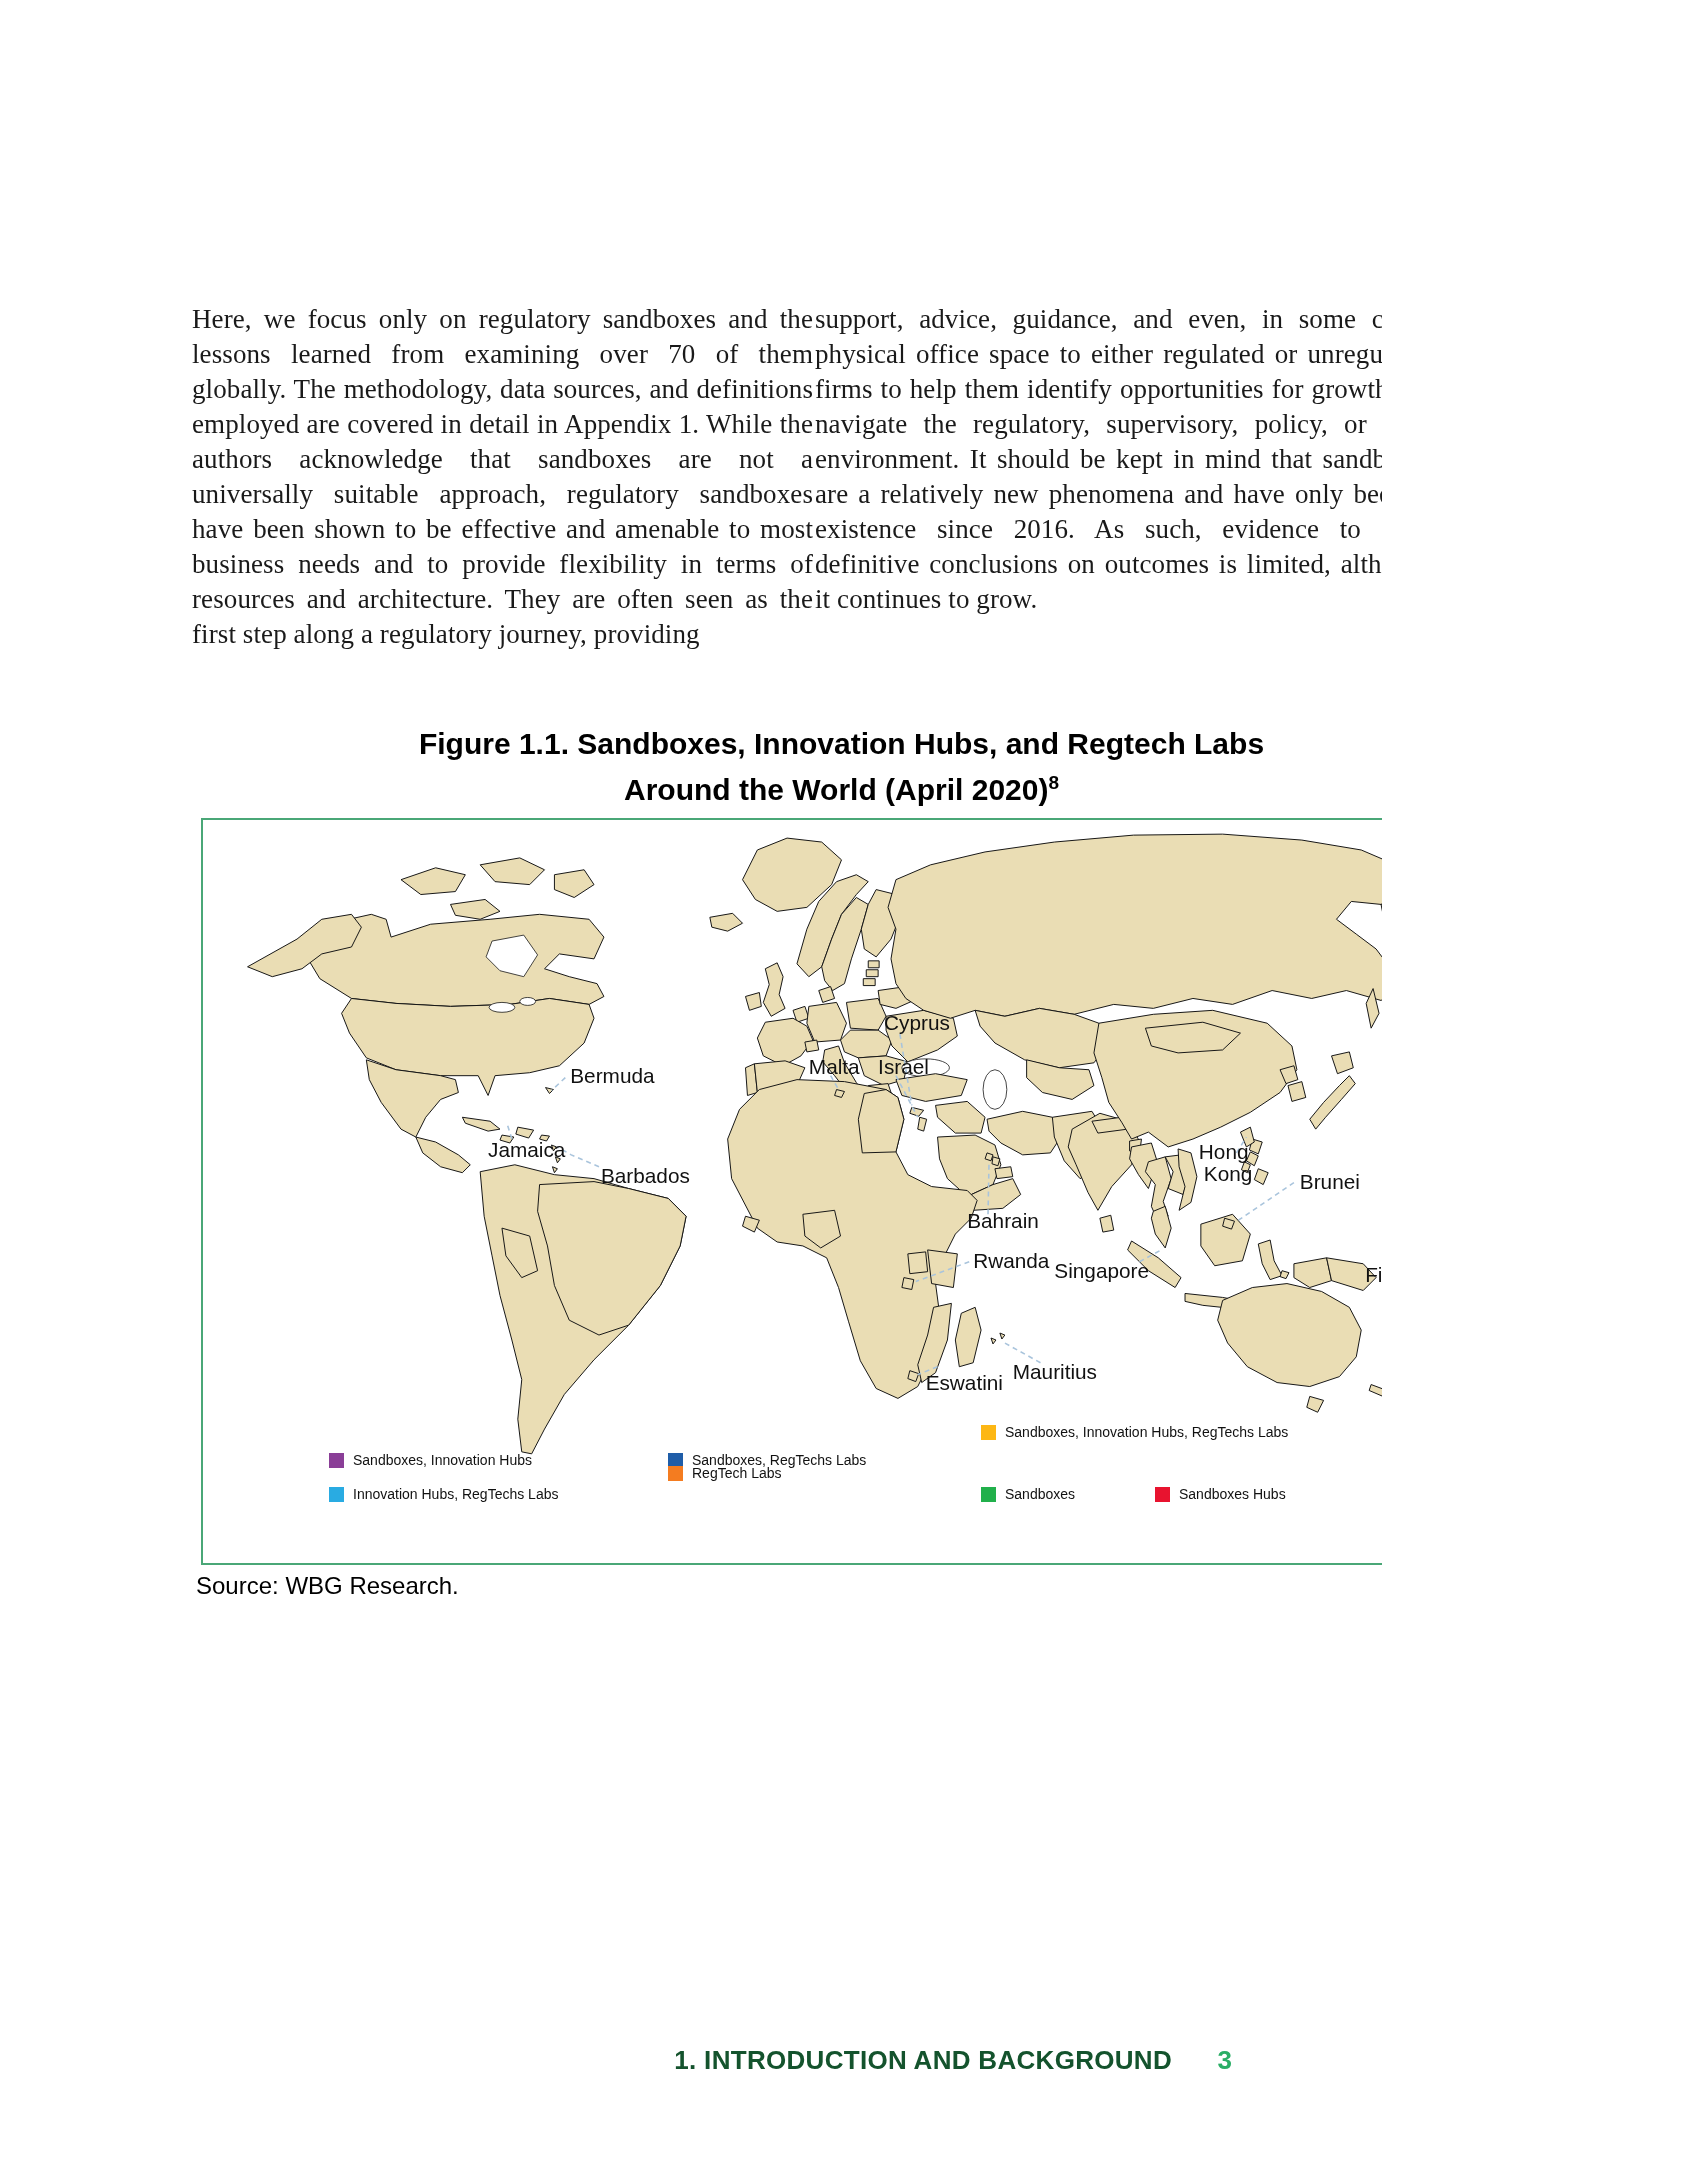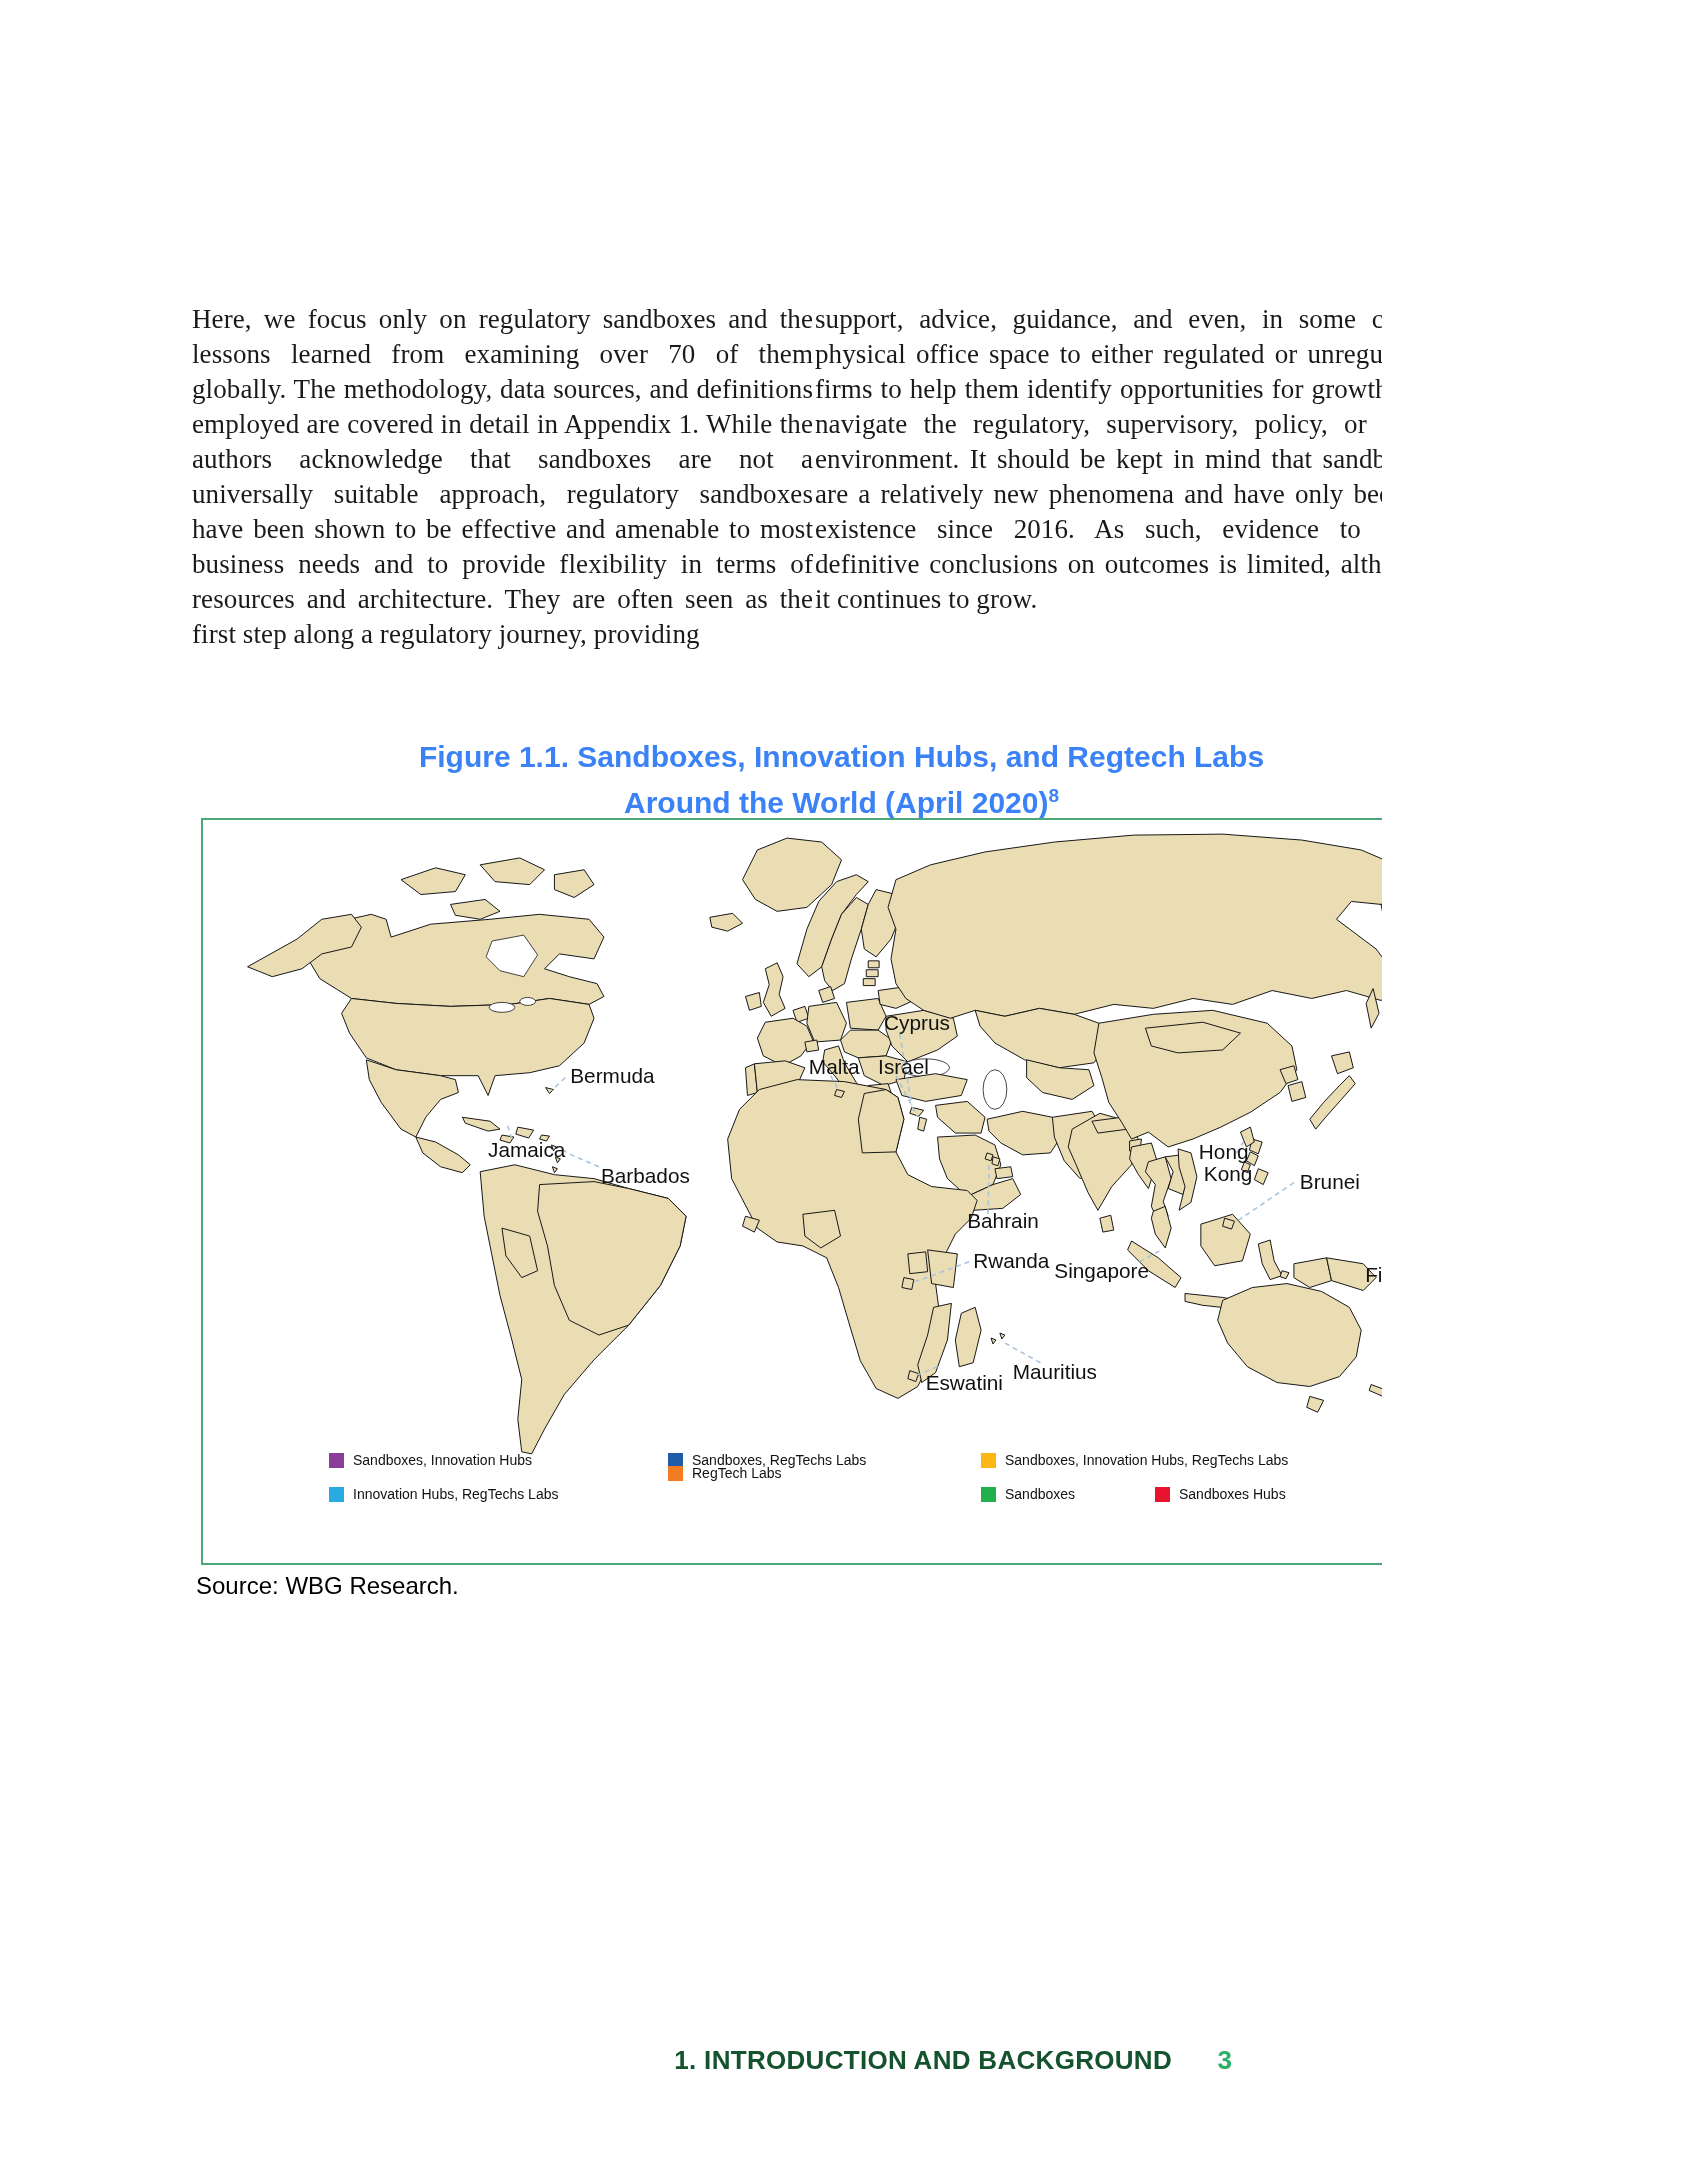--- a/index.html
+++ b/index.html
@@ -4,21 +4,21 @@
 <style>
   html,body{margin:0;padding:0;background:#ffffff;}
   .page{position:relative;width:1382px;height:2178px;background:#ffffff;overflow:hidden;
         font-family:"Liberation Serif",serif;color:#1a1a1a;}
   .bodycol{position:absolute;top:302px;width:621px;font-size:27px;line-height:35px;
            text-align:justify;letter-spacing:0.1px;}
   .col-left{left:192px;}
   .col-right{left:815px;}
   .fig-title{position:absolute;top:724px;left:201px;width:1281px;text-align:center;
              font-family:"Liberation Sans",sans-serif;font-weight:bold;font-size:30px;
-             line-height:39px;color:#3b82f6;margin-top:13px;}
+             line-height:39px;color:#000000;}
   .fig-title sup{font-size:19px;}
   .fig-box{position:absolute;top:818px;left:201px;width:1279px;height:743px;
            border:2px solid #4AA777;background:#ffffff;}
   .fig-box svg{position:absolute;top:0;left:0;}
   .legend-item{position:absolute;display:flex;align-items:center;gap:9px;
                font-family:"Liberation Sans",sans-serif;font-size:14px;color:#111;
                white-space:nowrap;}
   .sw{width:15px;height:15px;display:inline-block;flex:0 0 auto;}
   .source-line{position:absolute;top:1572px;left:196px;font-family:"Liberation Sans",sans-serif;
                font-size:24px;color:#000000;}
@@ -195,21 +195,21 @@
     </svg>
 
     <div class="legend-item" style="left:126px;top:632px">
       <span class="sw" style="background: rgb(138, 62, 151);"></span>
       <span>Sandboxes, Innovation Hubs</span>
     </div>
     <div class="legend-item" style="left:465px;top:632px">
       <span class="sw" style="background: rgb(31, 93, 168);"></span>
       <span>Sandboxes, RegTechs Labs</span>
     </div>
-    <div class="legend-item" style="left:778px;top:632px">
+    <div class="legend-item" style="left:778px;top:604px">
       <span class="sw" style="background: rgb(253, 183, 20);"></span>
       <span>Sandboxes, Innovation Hubs, RegTechs Labs</span>
     </div>
     <div class="legend-item" style="left:126px;top:666px">
       <span class="sw" style="background: rgb(41, 171, 226);"></span>
       <span>Innovation Hubs, RegTechs Labs</span>
     </div>
     <div class="legend-item" style="left:465px;top:645px">
       <span class="sw" style="background: rgb(244, 124, 32);"></span>
       <span>RegTech Labs</span>

